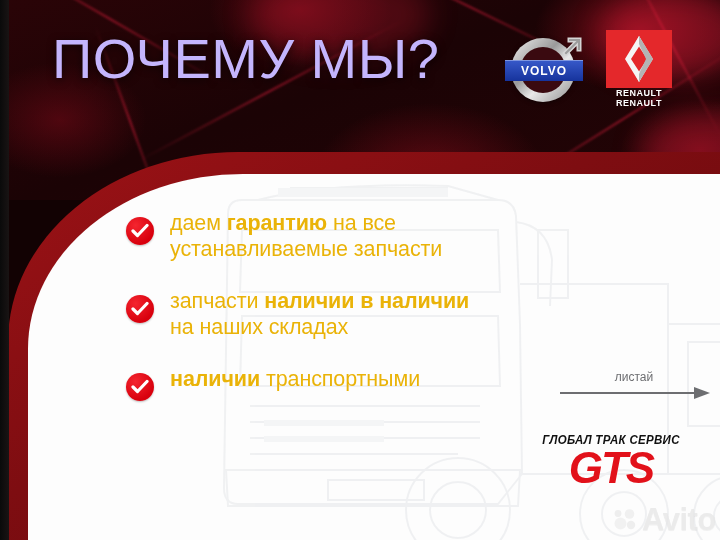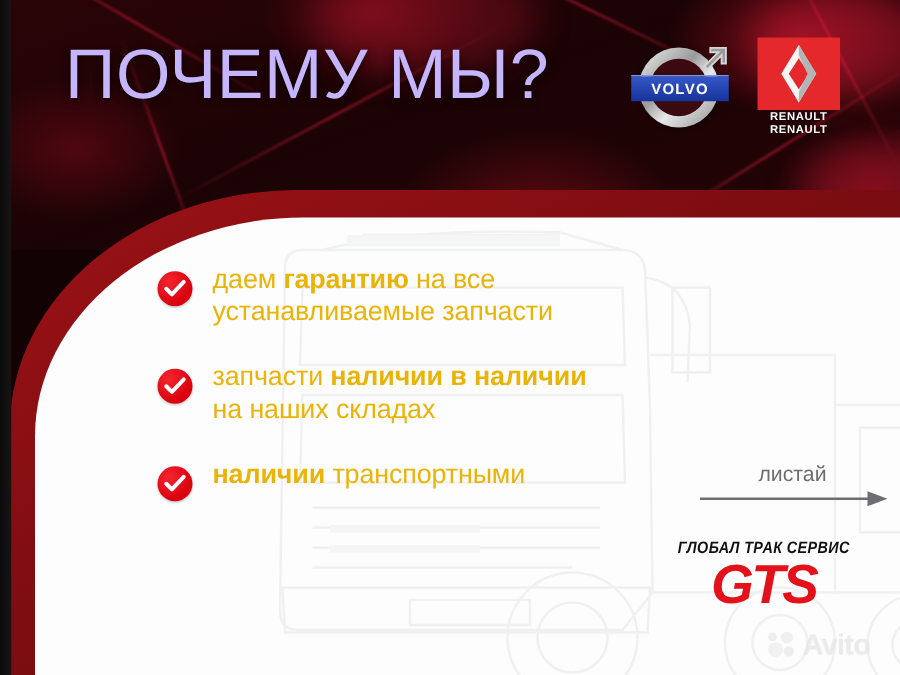--- a/index.html
+++ b/index.html
@@ -95,38 +95,38 @@
   }
   .check svg{position:absolute;left:5px;top:6px;}
   .btext{
     color:#eab308;font-size:21.5px;line-height:26px;font-weight:400;
     letter-spacing:-.1px;
   }
   .btext b{font-weight:700;}
 
   
   .swipe{position:absolute;left:560px;top:370px;z-index:7;width:150px;}
-  .swipe-label{color:#6d6e71;font-size:17px;text-align:center;width:112px;margin-left:18px;}
+  .swipe-label{color:#6d6e71;font-size:12px;text-align:center;width:112px;margin-left:18px;}
   .swipe-arrow{margin-top:2px;}
 
   
   .gts{position:absolute;left:536px;top:432px;z-index:7;width:150px;}
   .gts-top{
     color:#111;font-size:11.5px;font-weight:700;font-style:italic;
     letter-spacing:.3px;text-align:center;white-space:nowrap;
     transform:scaleY(1.15);transform-origin:left top;
   }
   .gts-main{
     color:#e2111a;font-size:44px;font-weight:700;font-style:italic;
     line-height:42px;letter-spacing:-2px;margin-top:3px;text-align:center;
   }
 
   
   .avito{position:absolute;left:614px;top:502px;z-index:8;display:flex;align-items:center;opacity:.75;}
-  .avito-text{color:#e6e6e6;font-size:23px;font-weight:700;letter-spacing:-.5px;margin-left:4px;
+  .avito-text{color:#e6e6e6;font-size:31px;font-weight:700;letter-spacing:-.5px;margin-left:4px;
     text-shadow:0 1px 1px rgba(0,0,0,.08);}
 </style>
 </head>
 <body>
 
 <div class="stage">
 
   <div class="hdr-bg">
     <div class="hexline" style="left:-20px;top:18px;width:260px;transform:rotate(30deg);"></div>
     <div class="hexline" style="left:120px;top:90px;width:300px;transform:rotate(-28deg);"></div>

